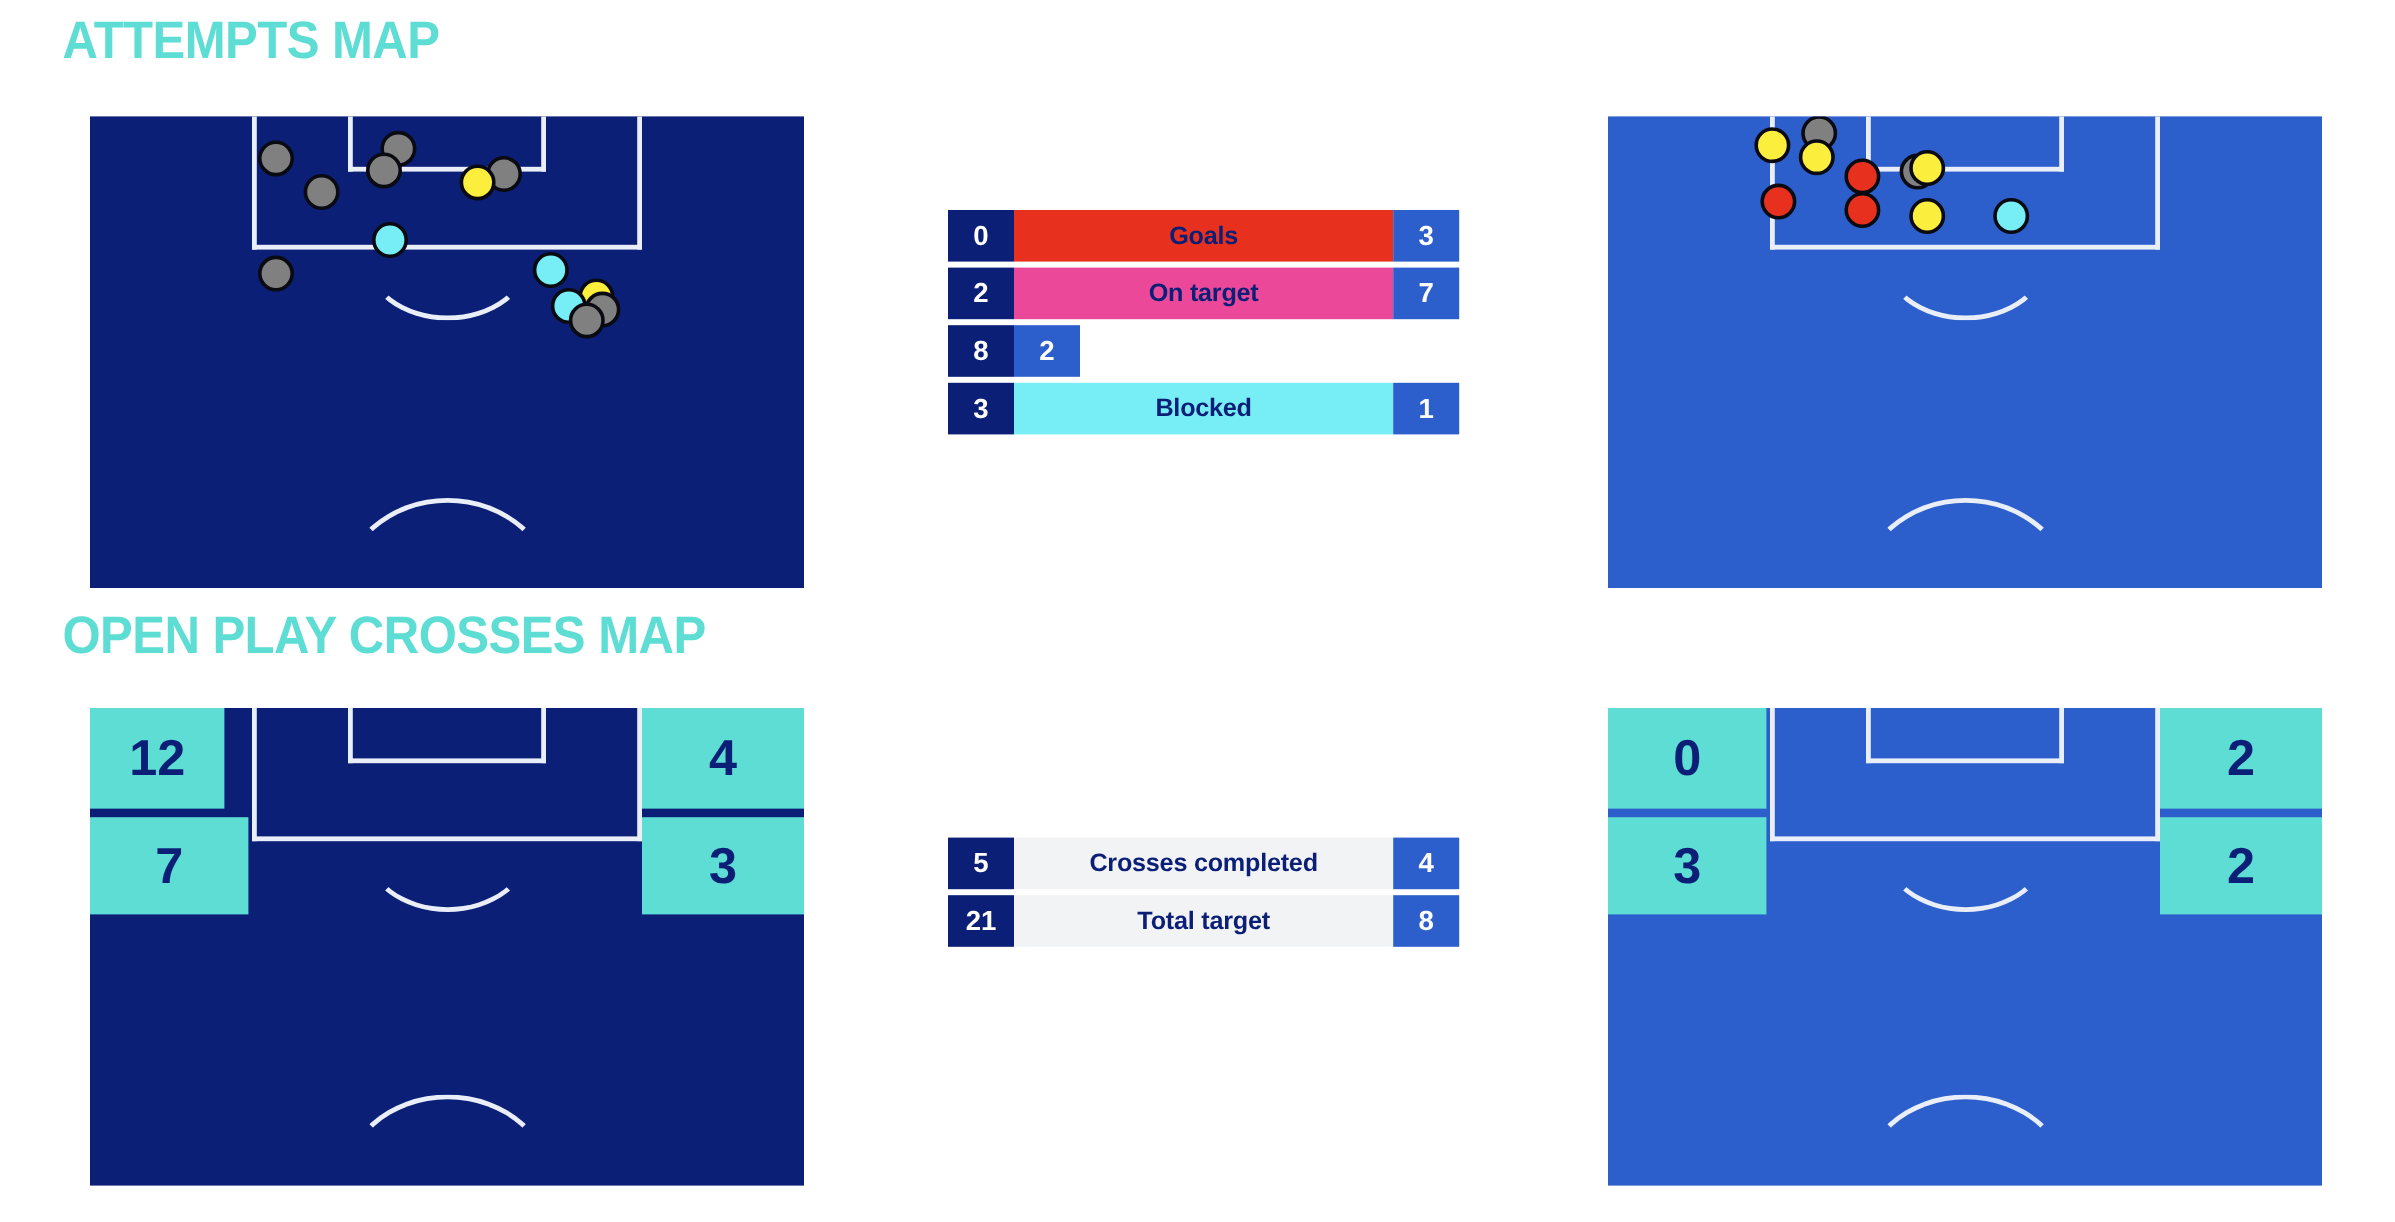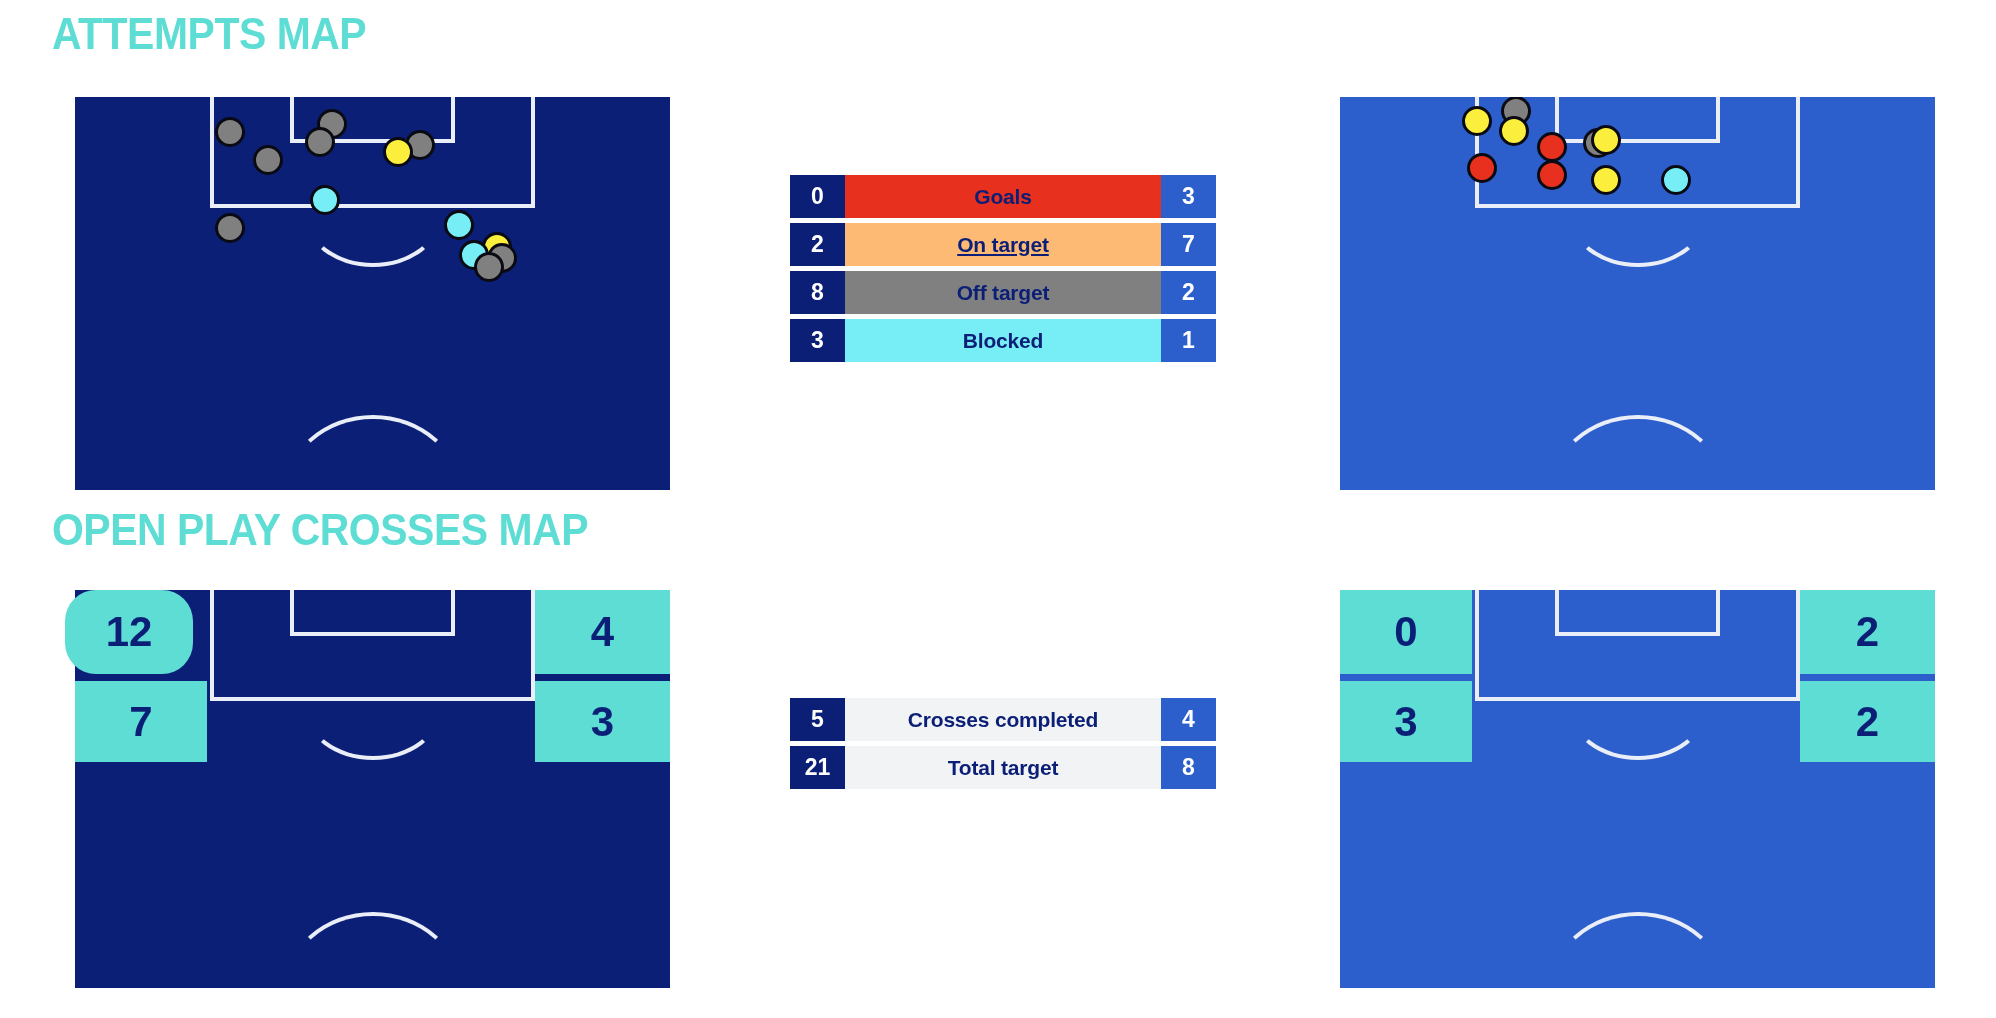--- a/index.html
+++ b/index.html
@@ -106,21 +106,21 @@
     display: flex;
     align-items: center;
     justify-content: center;
     font-weight: 700;
     font-size: 21px;
     color: #0B1F77;
     letter-spacing: -0.2px;
     text-align: right;
   }
   .lbl-goals   { background: #E8301E; }
-  .lbl-ontgt   { background: #fdba74; text-decoration: underline; }
+  .lbl-ontgt   { background: #ec4899; }
   .lbl-offtgt  { background: #808080; }
   .lbl-blocked { background: #77EDF5; }
   .lbl-plain   { background: #F2F3F5; }
 
   
   .zone {
     position: absolute;
     background: #5EDDD4;
     display: flex;
     align-items: center;
@@ -189,39 +189,38 @@
       <div class="stat-label lbl-goals">Goals</div>
       <div class="stat-val right">3</div>
     </div>
     <div class="stat-row">
       <div class="stat-val left">2</div>
       <div class="stat-label lbl-ontgt">On target</div>
       <div class="stat-val right">7</div>
     </div>
     <div class="stat-row">
       <div class="stat-val left">8</div>
-      <div class="stat-label lbl-offtgt">Off target</div>
       <div class="stat-val right">2</div>
     </div>
     <div class="stat-row">
       <div class="stat-val left">3</div>
       <div class="stat-label lbl-blocked">Blocked</div>
       <div class="stat-val right">1</div>
     </div>
   </div>
 
 <div class="section-title" id="title-crosses">OPEN PLAY CROSSES MAP</div>
 
 <div class="pitch pitch-home" id="crosses-home-pitch" style="left:75px; top:590px; width:595px; height:398px;">
   <div class="box-line" style="left:135px; top:-4px; width:325px; height:115px;"></div>
   <div class="box-line" style="left:215px; top:-4px; width:165px; height:50px;"></div>
   <div class="arc" style="left:228px; top:62px; width:140px; height:108px;"></div>
   <div class="center-arc" style="left:208px; top:322px; width:180px; height:160px;"></div>
 </div>
-<div class="zone" id="chz-lt" style="left:65px; top:590px; width:128px; height:84px;border-radius:31px;">12</div>
+<div class="zone" id="chz-lt" style="left:75px; top:590px; width:112px; height:84px;">12</div>
 <div class="zone-divider zd-home" style="left:75px; top:674px; width:132px;"></div>
 <div class="zone" id="chz-lb" style="left:75px; top:681px; width:132px; height:81px;">7</div>
 <div class="zone" id="chz-rt" style="left:535px; top:590px; width:135px; height:84px;">4</div>
 <div class="zone-divider zd-home" style="left:535px; top:674px; width:135px;"></div>
 <div class="zone" id="chz-rb" style="left:535px; top:681px; width:135px; height:81px;">3</div>
 
 <div class="pitch pitch-away" id="crosses-away-pitch" style="left:1340px; top:590px; width:595px; height:398px;">
   <div class="box-line" style="left:135px; top:-4px; width:325px; height:115px;"></div>
   <div class="box-line" style="left:215px; top:-4px; width:165px; height:50px;"></div>
   <div class="arc" style="left:228px; top:62px; width:140px; height:108px;"></div>

